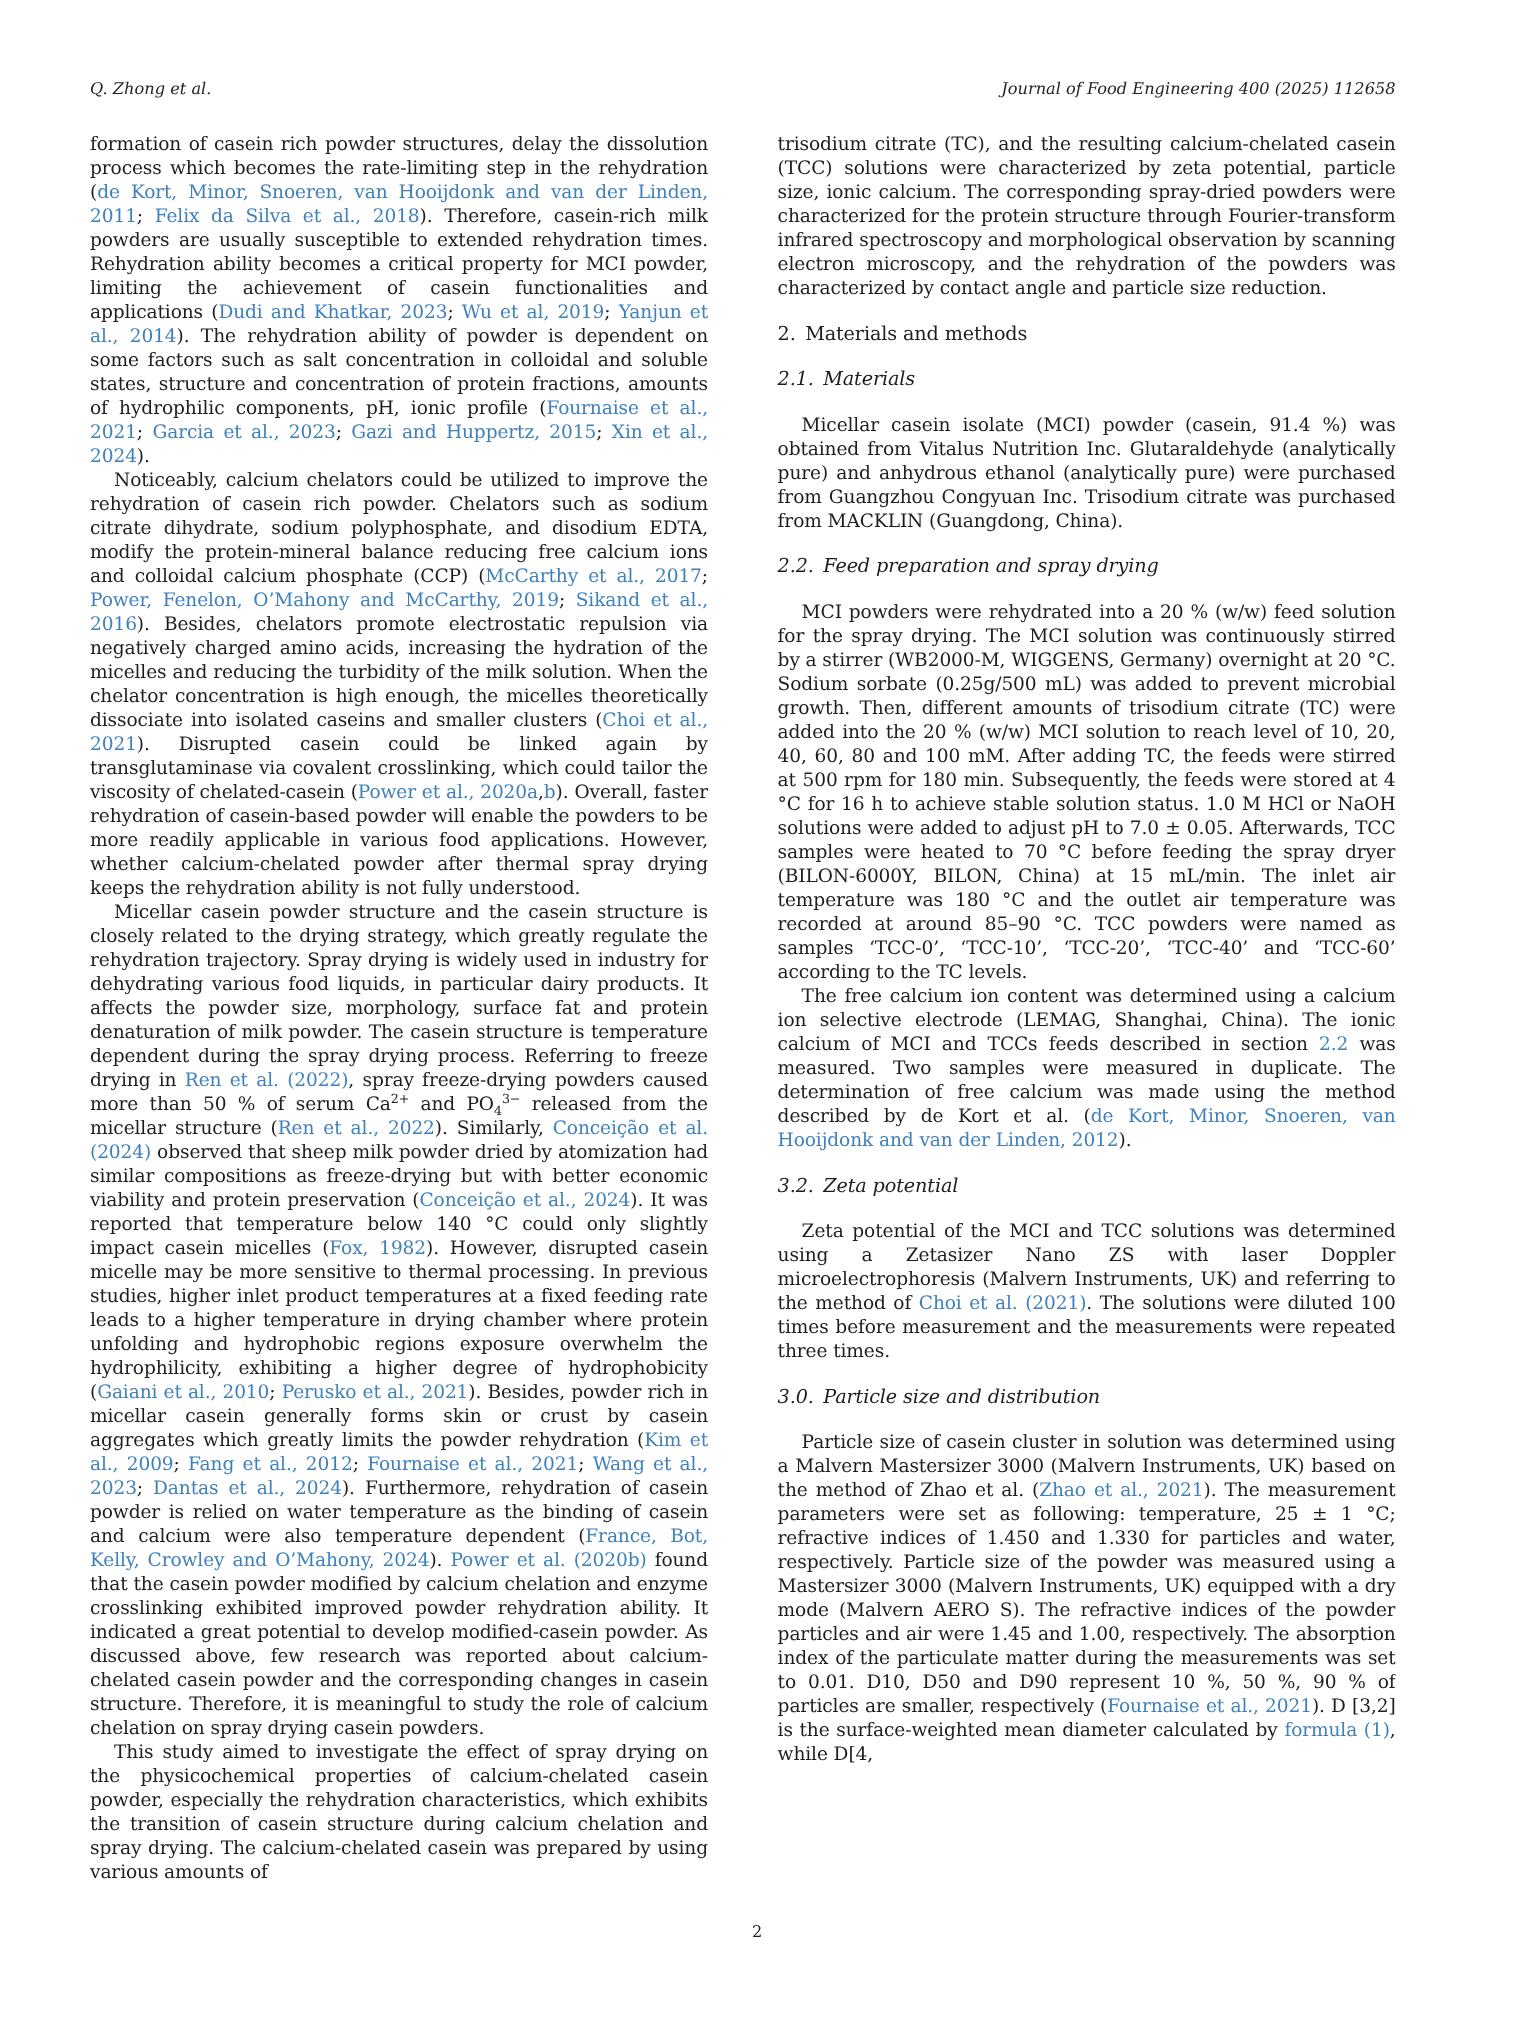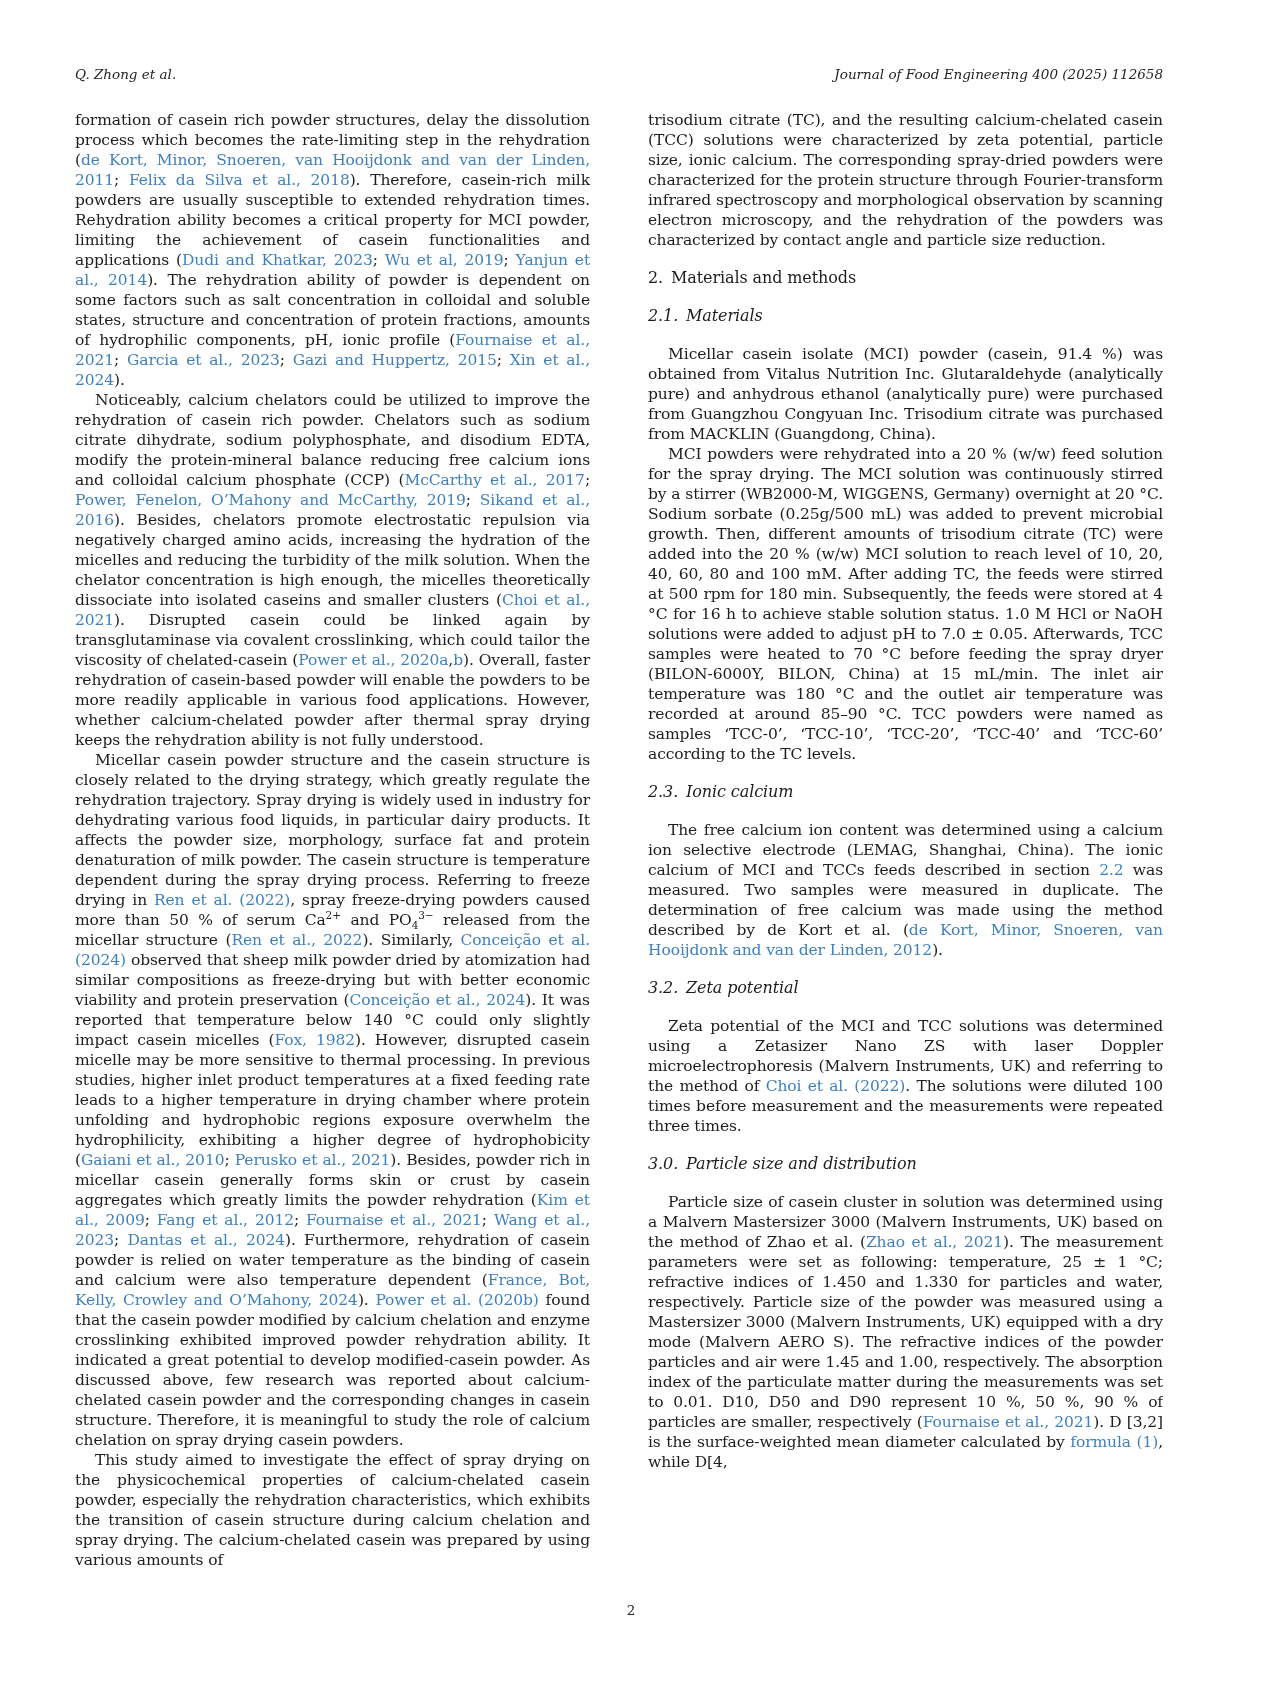--- a/index.html
+++ b/index.html
@@ -54,25 +54,25 @@
         <p><span>formation of casein rich powder structures, delay the dissolution process which becomes the rate-limiting step in the rehydration (</span><a class="lnk">de Kort, Minor, Snoeren, van Hooijdonk and van der Linden, 2011</a><span>; </span><a class="lnk">Felix da Silva et al., 2018</a><span>). Therefore, casein-rich milk powders are usually susceptible to extended rehydration times. Rehydration ability becomes a critical property for MCI powder, limiting the achievement of casein functionalities and applications (</span><a class="lnk">Dudi and Khatkar, 2023</a><span>; </span><a class="lnk">Wu et al, 2019</a><span>; </span><a class="lnk">Yanjun et al., 2014</a><span>). The rehydration ability of powder is dependent on some factors such as salt concentration in colloidal and soluble states, structure and concentration of protein fractions, amounts of hydrophilic components, pH, ionic profile (</span><a class="lnk">Fournaise et al., 2021</a><span>; </span><a class="lnk">Garcia et al., 2023</a><span>; </span><a class="lnk">Gazi and Huppertz, 2015</a><span>; </span><a class="lnk">Xin et al., 2024</a><span>).</span></p>
         <p class="indent"><span>Noticeably, calcium chelators could be utilized to improve the rehydration of casein rich powder. Chelators such as sodium citrate dihydrate, sodium polyphosphate, and disodium EDTA, modify the protein-mineral balance reducing free calcium ions and colloidal calcium phosphate (CCP) (</span><a class="lnk">McCarthy et al., 2017</a><span>; </span><a class="lnk">Power, Fenelon, O’Mahony and McCarthy, 2019</a><span>; </span><a class="lnk">Sikand et al., 2016</a><span>). Besides, chelators promote electrostatic repulsion via negatively charged amino acids, increasing the hydration of the micelles and reducing the turbidity of the milk solution. When the chelator concentration is high enough, the micelles theoretically dissociate into isolated caseins and smaller clusters (</span><a class="lnk">Choi et al., 2021</a><span>). Disrupted casein could be linked again by transglutaminase via covalent crosslinking, which could tailor the viscosity of chelated-casein (</span><a class="lnk">Power et al., 2020a</a><span>,</span><a class="lnk">b</a><span>). Overall, faster rehydration of casein-based powder will enable the powders to be more readily applicable in various food applications. However, whether calcium-chelated powder after thermal spray drying keeps the rehydration ability is not fully understood.</span></p>
         <p class="indent"><span>Micellar casein powder structure and the casein structure is closely related to the drying strategy, which greatly regulate the rehydration trajectory. Spray drying is widely used in industry for dehydrating various food liquids, in particular dairy products. It affects the powder size, morphology, surface fat and protein denaturation of milk powder. The casein structure is temperature dependent during the spray drying process. Referring to freeze drying in </span><a class="lnk">Ren et al. (2022)</a><span>, spray freeze-drying powders caused more than 50 % of serum Ca</span><sup>2+</sup><span> and PO</span><sub>4</sub><sup>3−</sup><span> released from the micellar structure (</span><a class="lnk">Ren et al., 2022</a><span>). Similarly, </span><a class="lnk">Conceição et al. (2024)</a><span> observed that sheep milk powder dried by atomization had similar compositions as freeze-drying but with better economic viability and protein preservation (</span><a class="lnk">Conceição et al., 2024</a><span>). It was reported that temperature below 140 °C could only slightly impact casein micelles (</span><a class="lnk">Fox, 1982</a><span>). However, disrupted casein micelle may be more sensitive to thermal processing. In previous studies, higher inlet product temperatures at a fixed feeding rate leads to a higher temperature in drying chamber where protein unfolding and hydrophobic regions exposure overwhelm the hydrophilicity, exhibiting a higher degree of hydrophobicity (</span><a class="lnk">Gaiani et al., 2010</a><span>; </span><a class="lnk">Perusko et al., 2021</a><span>). Besides, powder rich in micellar casein generally forms skin or crust by casein aggregates which greatly limits the powder rehydration (</span><a class="lnk">Kim et al., 2009</a><span>; </span><a class="lnk">Fang et al., 2012</a><span>; </span><a class="lnk">Fournaise et al., 2021</a><span>; </span><a class="lnk">Wang et al., 2023</a><span>; </span><a class="lnk">Dantas et al., 2024</a><span>). Furthermore, rehydration of casein powder is relied on water temperature as the binding of casein and calcium were also temperature dependent (</span><a class="lnk">France, Bot, Kelly, Crowley and O’Mahony, 2024</a><span>). </span><a class="lnk">Power et al. (2020b)</a><span> found that the casein powder modified by calcium chelation and enzyme crosslinking exhibited improved powder rehydration ability. It indicated a great potential to develop modified-casein powder. As discussed above, few research was reported about calcium-chelated casein powder and the corresponding changes in casein structure. Therefore, it is meaningful to study the role of calcium chelation on spray drying casein powders.</span></p>
         <p class="indent"><span>This study aimed to investigate the effect of spray drying on the physicochemical properties of calcium-chelated casein powder, especially the rehydration characteristics, which exhibits the transition of casein structure during calcium chelation and spray drying. The calcium-chelated casein was prepared by using various amounts of</span></p>
       </div>
     <div class="col" id="col-right">
         <p><span>trisodium citrate (TC), and the resulting calcium-chelated casein (TCC) solutions were characterized by zeta potential, particle size, ionic calcium. The corresponding spray-dried powders were characterized for the protein structure through Fourier-transform infrared spectroscopy and morphological observation by scanning electron microscopy, and the rehydration of the powders was characterized by contact angle and particle size reduction.</span></p>
         <h2>2. Materials and methods</h2>
         <h3>2.1. Materials</h3>
         <p class="indent"><span>Micellar casein isolate (MCI) powder (casein, 91.4 %) was obtained from Vitalus Nutrition Inc. Glutaraldehyde (analytically pure) and anhydrous ethanol (analytically pure) were purchased from Guangzhou Congyuan Inc. Trisodium citrate was purchased from MACKLIN (Guangdong, China).</span></p>
+        <h3>2.2. Feed preparation and spray drying</h3>
         <p class="indent"><span>MCI powders were rehydrated into a 20 % (w/w) feed solution for the spray drying. The MCI solution was continuously stirred by a stirrer (WB2000-M, WIGGENS, Germany) overnight at 20 °C. Sodium sorbate (0.25g/500 mL) was added to prevent microbial growth. Then, different amounts of trisodium citrate (TC) were added into the 20 % (w/w) MCI solution to reach level of 10, 20, 40, 60, 80 and 100 mM. After adding TC, the feeds were stirred at 500 rpm for 180 min. Subsequently, the feeds were stored at 4 °C for 16 h to achieve stable solution status. 1.0 M HCl or NaOH solutions were added to adjust pH to 7.0 ± 0.05. Afterwards, TCC samples were heated to 70 °C before feeding the spray dryer (BILON-6000Y, BILON, China) at 15 mL/min. The inlet air temperature was 180 °C and the outlet air temperature was recorded at around 85–90 °C. TCC powders were named as samples ‘TCC-0’, ‘TCC-10’, ‘TCC-20’, ‘TCC-40’ and ‘TCC-60’ according to the TC levels.</span></p>
-        <h3>2.3. Ionic calcium</h3>
         <p class="indent"><span>The free calcium ion content was determined using a calcium ion selective electrode (LEMAG, Shanghai, China). The ionic calcium of MCI and TCCs feeds described in section </span><a class="lnk">2.2</a><span> was measured. Two samples were measured in duplicate. The determination of free calcium was made using the method described by de Kort et al. (</span><a class="lnk">de Kort, Minor, Snoeren, van Hooijdonk and van der Linden, 2012</a><span>).</span></p>
         <h3>3.2. Zeta potential</h3>
-        <p class="indent"><span>Zeta potential of the MCI and TCC solutions was determined using a Zetasizer Nano ZS with laser Doppler microelectrophoresis (Malvern Instruments, UK) and referring to the method of </span><a class="lnk">Choi et al. (2022)</a><span>. The solutions were diluted 100 times before measurement and the measurements were repeated three times.</span></p>
+        <p class="indent"><span>Zeta potential of the MCI and TCC solutions was determined using a Zetasizer Nano ZS with laser Doppler microelectrophoresis (Malvern Instruments, UK) and referring to the method of </span><a class="lnk">Choi et al. (2021)</a><span>. The solutions were diluted 100 times before measurement and the measurements were repeated three times.</span></p>
         <h3>3.0. Particle size and distribution</h3>
         <p class="indent"><span>Particle size of casein cluster in solution was determined using a Malvern Mastersizer 3000 (Malvern Instruments, UK) based on the method of Zhao et al. (</span><a class="lnk">Zhao et al., 2021</a><span>). The measurement parameters were set as following: temperature, 25 ± 1 °C; refractive indices of 1.450 and 1.330 for particles and water, respectively. Particle size of the powder was measured using a Mastersizer 3000 (Malvern Instruments, UK) equipped with a dry mode (Malvern AERO S). The refractive indices of the powder particles and air were 1.45 and 1.00, respectively. The absorption index of the particulate matter during the measurements was set to 0.01. D10, D50 and D90 represent 10 %, 50 %, 90 % of particles are smaller, respectively (</span><a class="lnk">Fournaise et al., 2021</a><span>). D [3,2] is the surface-weighted mean diameter calculated by </span><a class="lnk">formula (1)</a><span>, while D[4,</span></p>
       </div>
   </div>
   <div class="footer">
     <span>2</span>
   </div>
 </div>
 
 </body></html>

